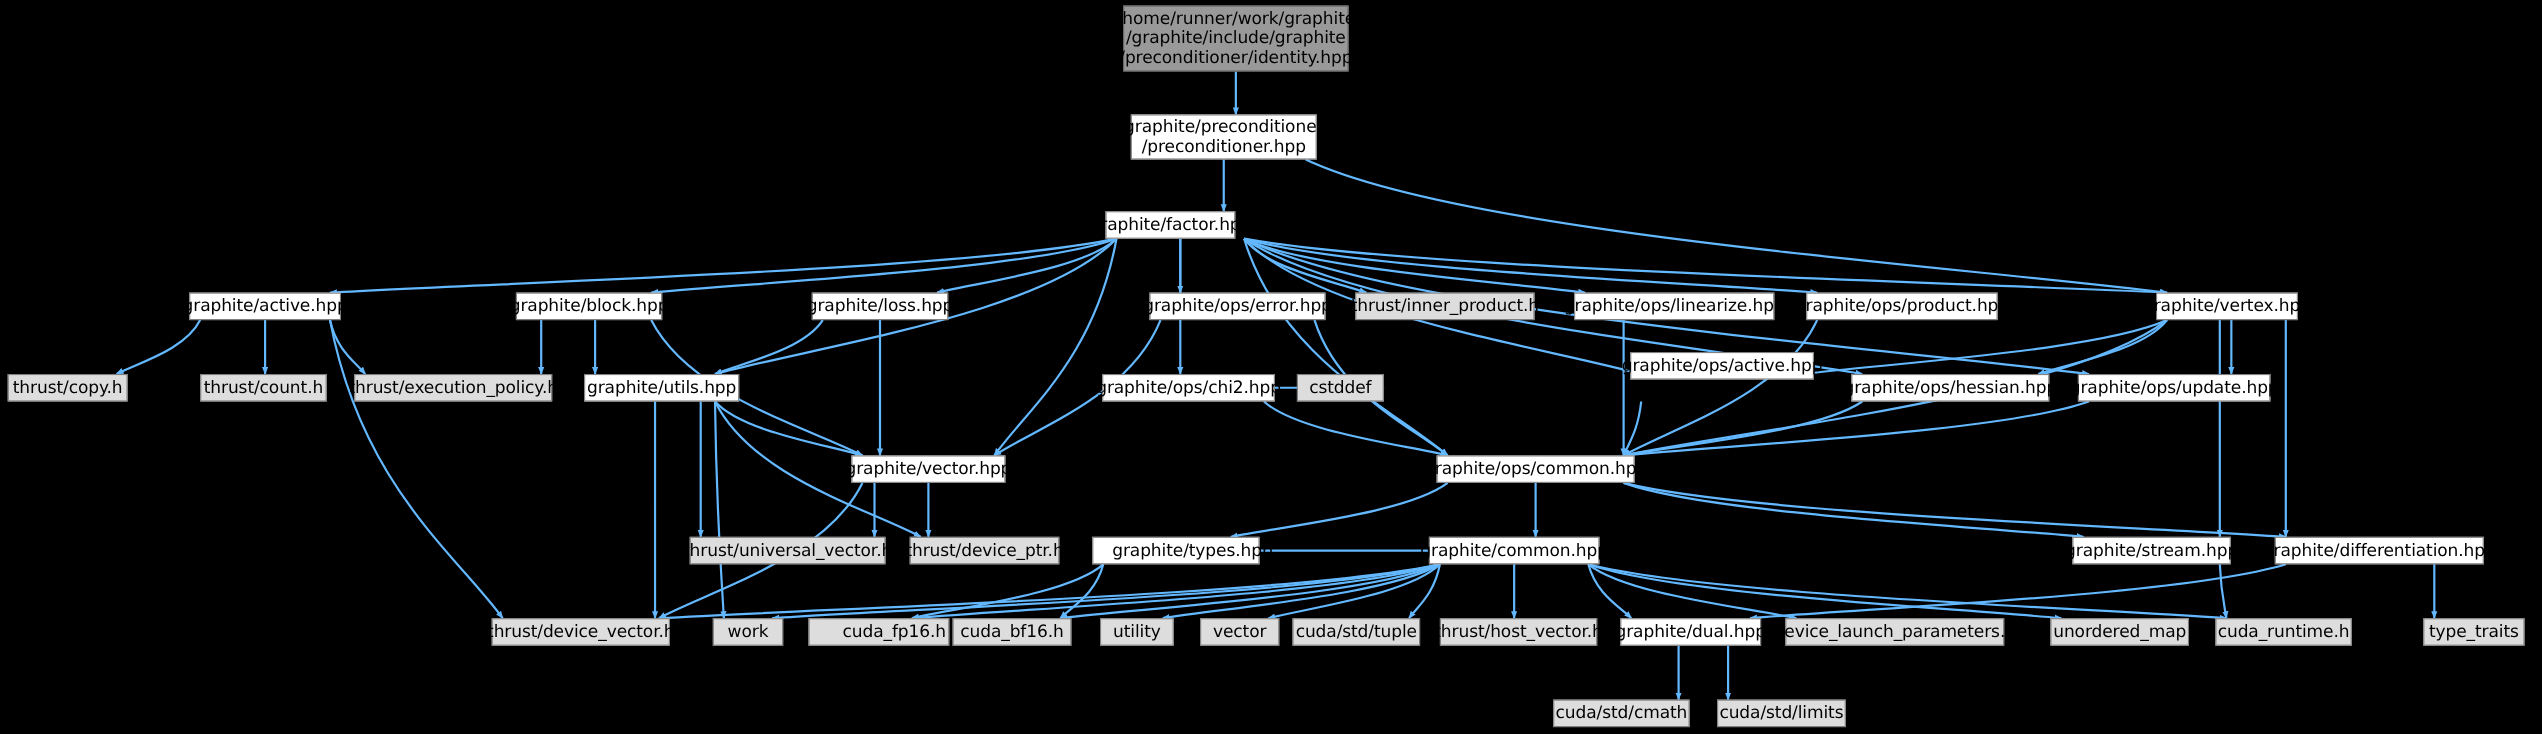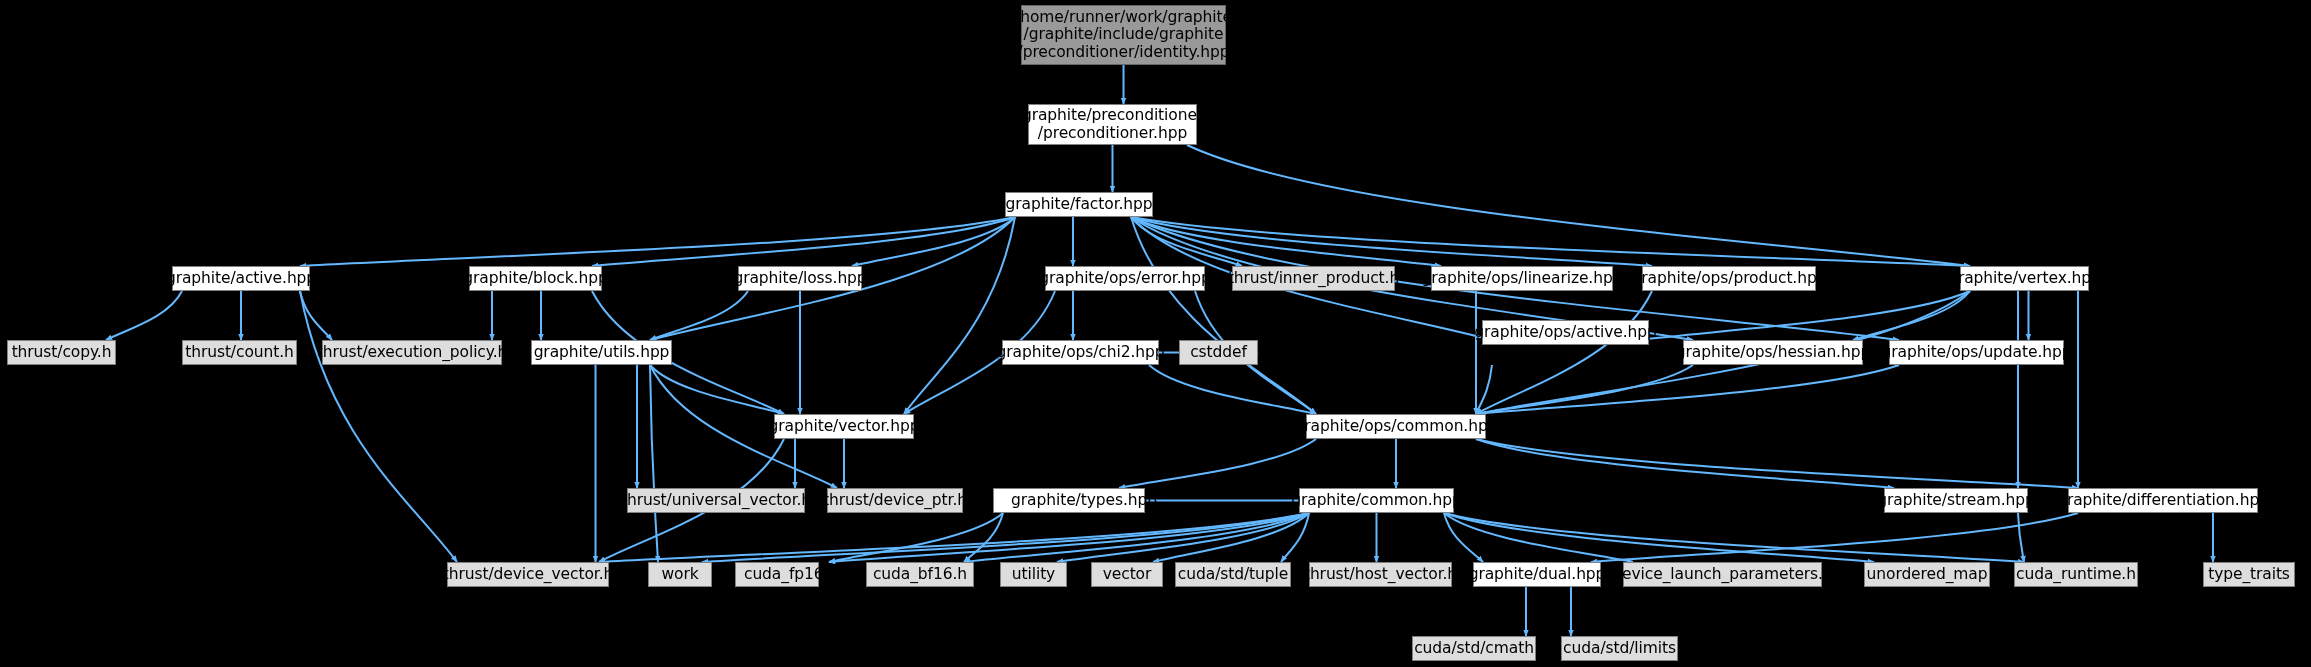--- a/index.html
+++ b/index.html
@@ -125,21 +125,21 @@
       <path d="M2078,513 C1990.34,539.95 1727.3600000000001,551.22 1591,562" fill="none" stroke="#63b8ff" stroke-width="2" marker-end="url(#arrow)"></path>
       <path d="M1526,587 C1526,613.95 1526,625.22 1526,636" fill="none" stroke="#63b8ff" stroke-width="2" marker-end="url(#arrow)"></path>
       <path d="M1571,587 C1571,613.95 1571,625.22 1571,636" fill="none" stroke="#63b8ff" stroke-width="2" marker-end="url(#arrow)"></path>
     </svg>
   <div id="node-layer">
       <div class="node root" style="left: 1021px; top: 5px; width: 205px; height: 60px;"><span class="node-label">/home/runner/work/graphite
 /graphite/include/graphite
 /preconditioner/identity.hpp</span></div>
       <div class="node internal" style="left: 1028px; top: 104px; width: 169px; height: 41px;"><span class="node-label">graphite/preconditioner
 /preconditioner.hpp</span></div>
-      <div class="node internal" style="left: 1005px; top: 192px; width: 148px; height: 25px;"><span class="node-label">graphite/factor.hpp</span></div>
+      <div class="node internal" style="left: 1005px; top: 192px; width: 118px; height: 25px;"><span class="node-label">graphite/factor.hpp</span></div>
       <div class="node internal" style="left: 172px; top: 266px; width: 138px; height: 25px;"><span class="node-label">graphite/active.hpp</span></div>
       <div class="node internal" style="left: 469px; top: 266px; width: 133px; height: 25px;"><span class="node-label">graphite/block.hpp</span></div>
       <div class="node internal" style="left: 738px; top: 266px; width: 124px; height: 25px;"><span class="node-label">graphite/loss.hpp</span></div>
       <div class="node internal" style="left: 1045px; top: 266px; width: 160px; height: 25px;"><span class="node-label">graphite/ops/error.hpp</span></div>
       <div class="node external" style="left: 1232px; top: 266px; width: 163px; height: 25px;"><span class="node-label">thrust/inner_product.h</span></div>
       <div class="node internal" style="left: 1431px; top: 266px; width: 182px; height: 25px;"><span class="node-label">graphite/ops/linearize.hpp</span></div>
       <div class="node internal" style="left: 1642px; top: 266px; width: 174px; height: 25px;"><span class="node-label">graphite/ops/product.hpp</span></div>
       <div class="node internal" style="left: 1960px; top: 266px; width: 129px; height: 25px;"><span class="node-label">graphite/vertex.hpp</span></div>
       <div class="node external" style="left: 7px; top: 340px; width: 109px; height: 25px;"><span class="node-label">thrust/copy.h</span></div>
       <div class="node external" style="left: 182px; top: 340px; width: 115px; height: 25px;"><span class="node-label">thrust/count.h</span></div>
@@ -153,21 +153,21 @@
       <div class="node internal" style="left: 774px; top: 414px; width: 140px; height: 25px;"><span class="node-label">graphite/vector.hpp</span></div>
       <div class="node internal" style="left: 1306px; top: 414px; width: 180px; height: 25px;"><span class="node-label">graphite/ops/common.hpp</span></div>
       <div class="node external" style="left: 627px; top: 488px; width: 178px; height: 25px; justify-content: center;"><span class="node-label">thrust/universal_vector.h</span></div>
       <div class="node external" style="left: 827px; top: 488px; width: 136px; height: 25px;"><span class="node-label">thrust/device_ptr.h</span></div>
       <div class="node internal" style="left: 993px; top: 488px; width: 152px; height: 25px; padding-left: 30px;"><span class="node-label">graphite/types.hpp</span></div>
       <div class="node internal" style="left: 1299px; top: 488px; width: 155px; height: 25px;"><span class="node-label">graphite/common.hpp</span></div>
       <div class="node internal" style="left: 1884px; top: 488px; width: 144px; height: 25px;"><span class="node-label">graphite/stream.hpp</span></div>
       <div class="node internal" style="left: 2068px; top: 488px; width: 190px; height: 25px;"><span class="node-label">graphite/differentiation.hpp</span></div>
       <div class="node external" style="left: 447px; top: 562px; width: 162px; height: 25px;"><span class="node-label">thrust/device_vector.h</span></div>
       <div class="node external" style="left: 648px; top: 562px; width: 64px; height: 25px;"><span class="node-label">work</span></div>
-      <div class="node external" style="left: 735px; top: 562px; width: 84px; height: 25px; padding-left: 28px;"><span class="node-label">cuda_fp16.h</span></div>
+      <div class="node external" style="left: 735px; top: 562px; width: 128px; height: 25px; padding-left: 28px;"><span class="node-label">cuda_fp16.h</span></div>
       <div class="node external" style="left: 866px; top: 562px; width: 108px; height: 25px;"><span class="node-label">cuda_bf16.h</span></div>
       <div class="node external" style="left: 1000px; top: 562px; width: 67px; height: 25px;"><span class="node-label">utility</span></div>
       <div class="node external" style="left: 1091px; top: 562px; width: 72px; height: 25px;"><span class="node-label">vector</span></div>
       <div class="node external" style="left: 1175px; top: 562px; width: 116px; height: 25px;"><span class="node-label">cuda/std/tuple</span></div>
       <div class="node external" style="left: 1309px; top: 562px; width: 143px; height: 25px;"><span class="node-label">thrust/host_vector.h</span></div>
       <div class="node internal" style="left: 1473px; top: 562px; width: 128px; height: 25px;"><span class="node-label">graphite/dual.hpp</span></div>
       <div class="node external" style="left: 1623px; top: 562px; width: 199px; height: 25px;"><span class="node-label">device_launch_parameters.h</span></div>
       <div class="node external" style="left: 1864px; top: 562px; width: 126px; height: 25px;"><span class="node-label">unordered_map</span></div>
       <div class="node external" style="left: 2014px; top: 562px; width: 124px; height: 25px;"><span class="node-label">cuda_runtime.h</span></div>
       <div class="node external" style="left: 2203px; top: 562px; width: 92px; height: 25px;"><span class="node-label">type_traits</span></div>

